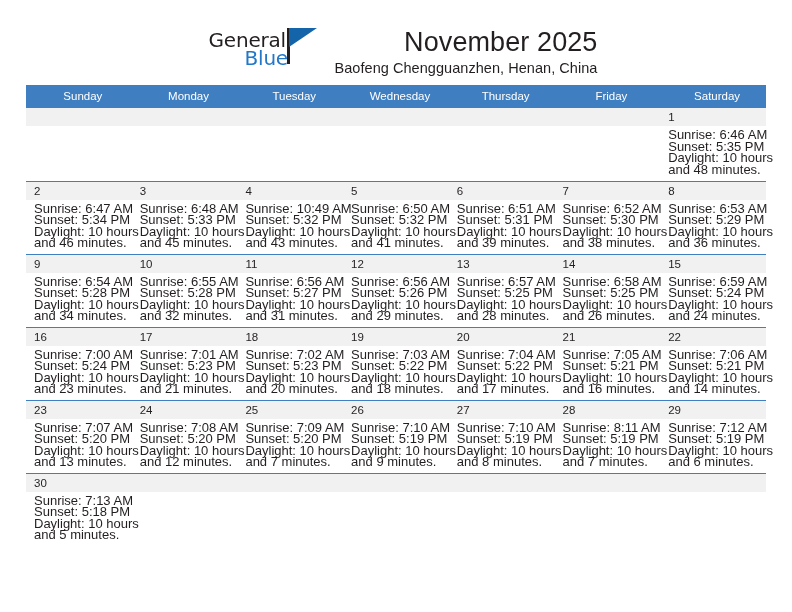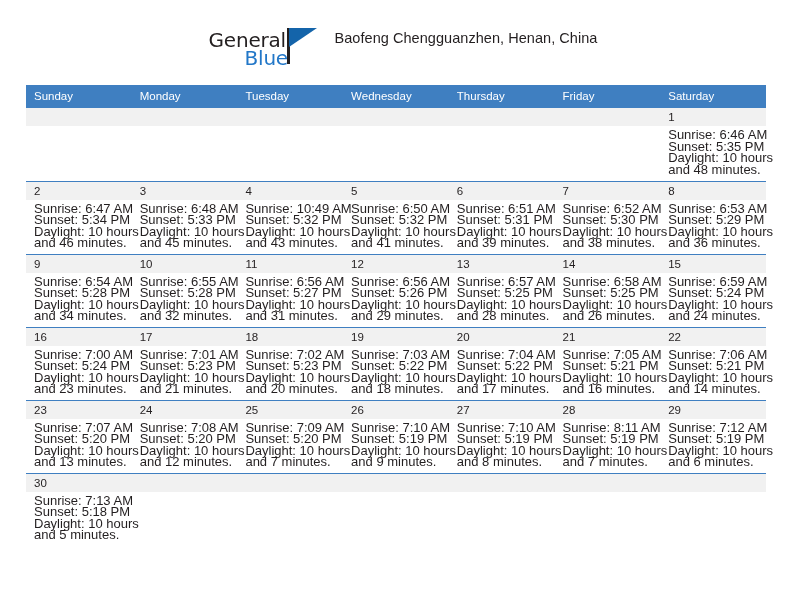--- a/index.html
+++ b/index.html
@@ -95,21 +95,21 @@
     width: 740px;
     margin-top: 9px;
     border-collapse: collapse;
     table-layout: fixed;
   }
   .calendar th {
     background: #3f7fc1;
     color: #ffffff;
     font-weight: normal;
     font-size: 11.5px;
-    text-align: left;
+    text-align: center;
     padding: 5px 0 6px 8px;
     border: none;
   }
   .calendar td {
     width: 105.7px;
     height: 73px;
     vertical-align: top;
     padding: 0;
     border-top: 1px solid #3f7fc1;
     border-left: none;
@@ -146,20 +146,21 @@
   <div class="header">
 
     <div class="logo">
       <span class="logo-general">General</span>
       <span class="logo-pole"></span>
       <span class="logo-flag"></span>
       <span class="logo-blue">Blue</span>
     </div>
 
     <div class="titles">
+      <div class="title">November 2025</div>
       <div class="subtitle">Baofeng Chengguanzhen, Henan, China</div>
     </div>
 
   </div>
 
   <table class="calendar">
     <thead>
       <tr id="weekday-row">
           <th>Sunday</th>
           <th>Monday</th>

